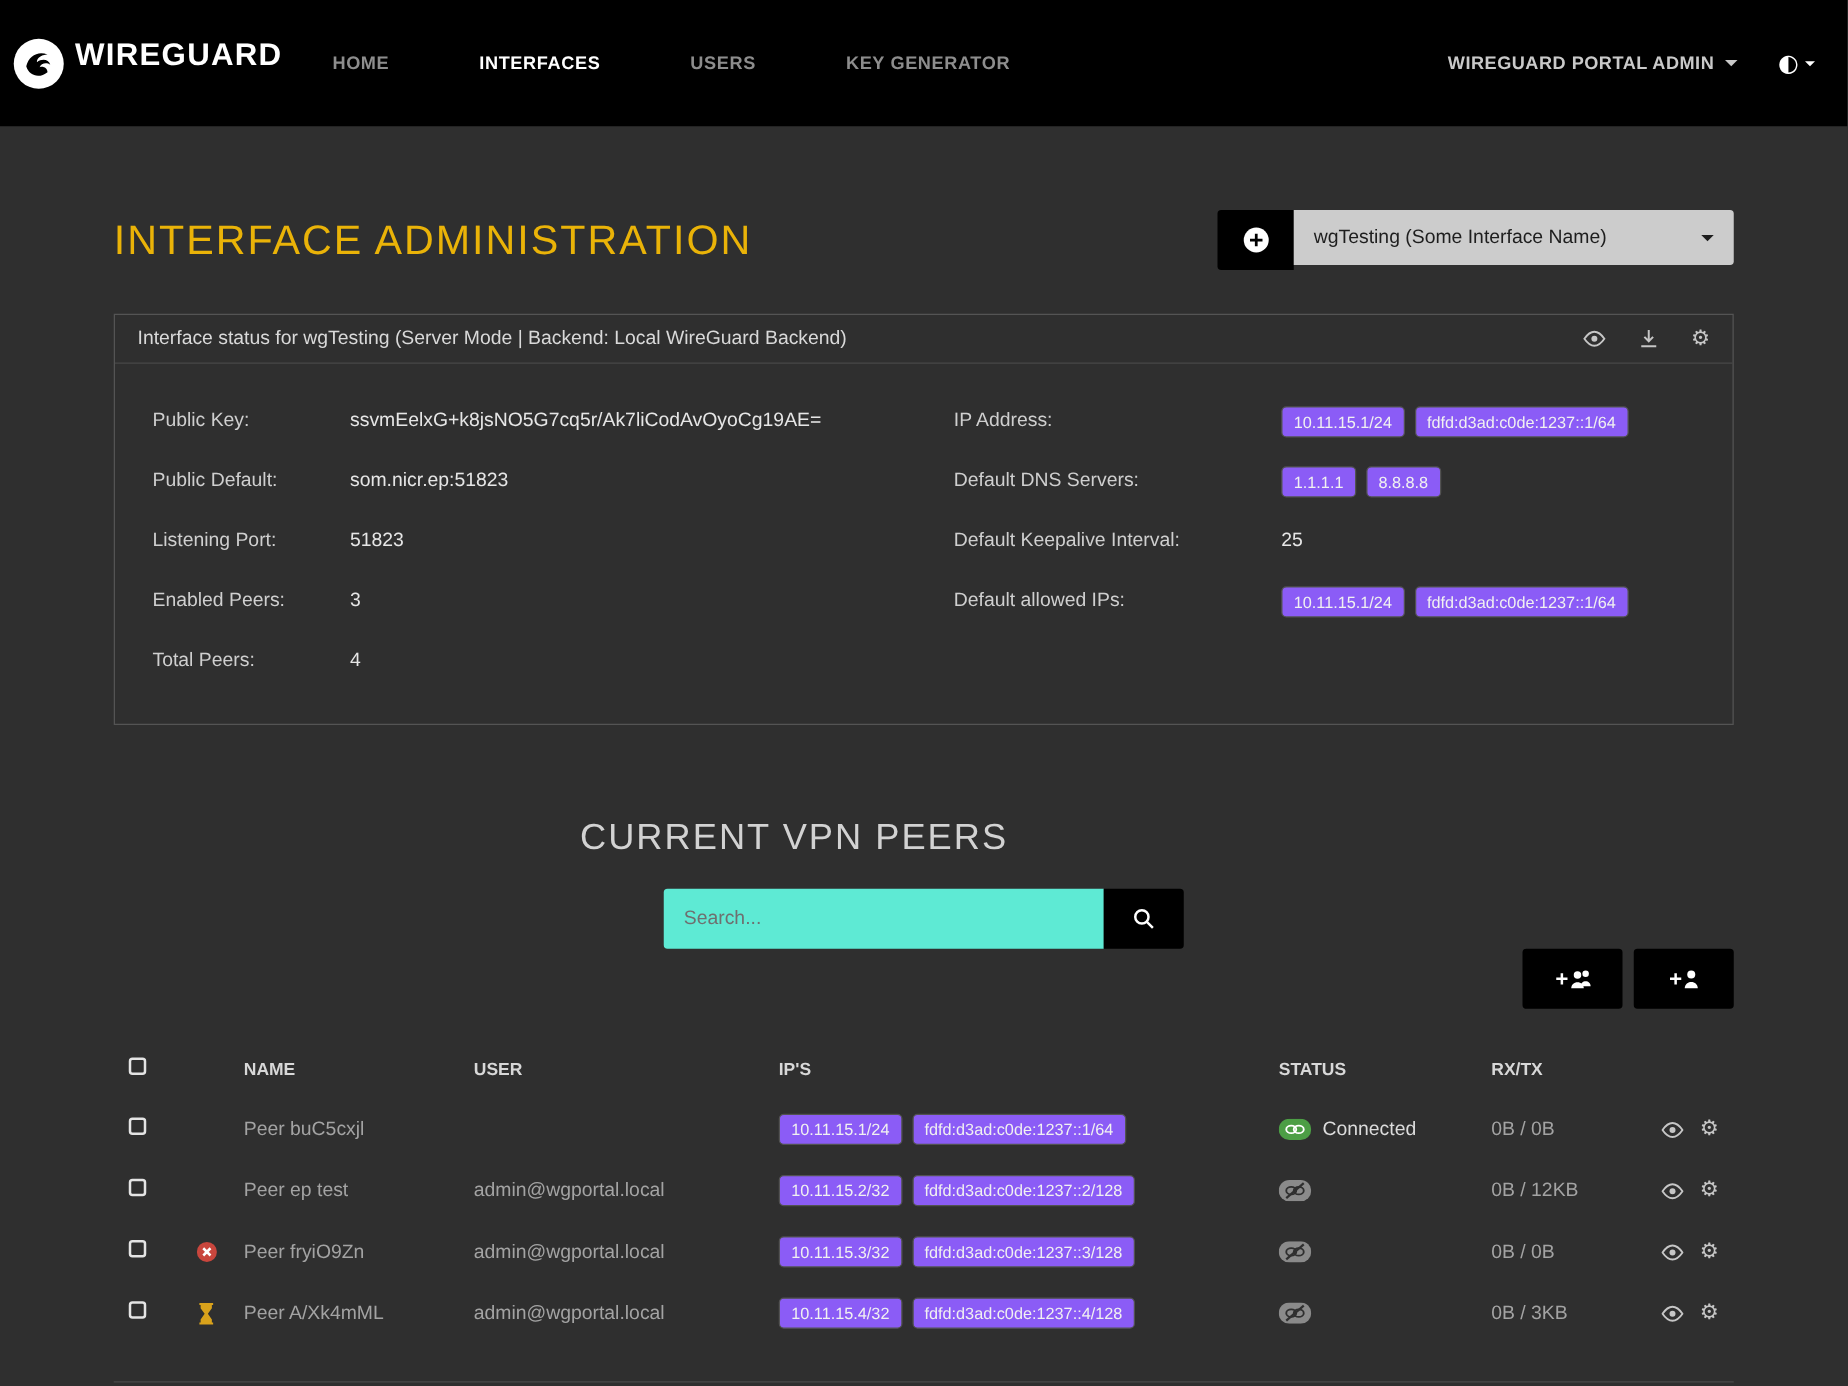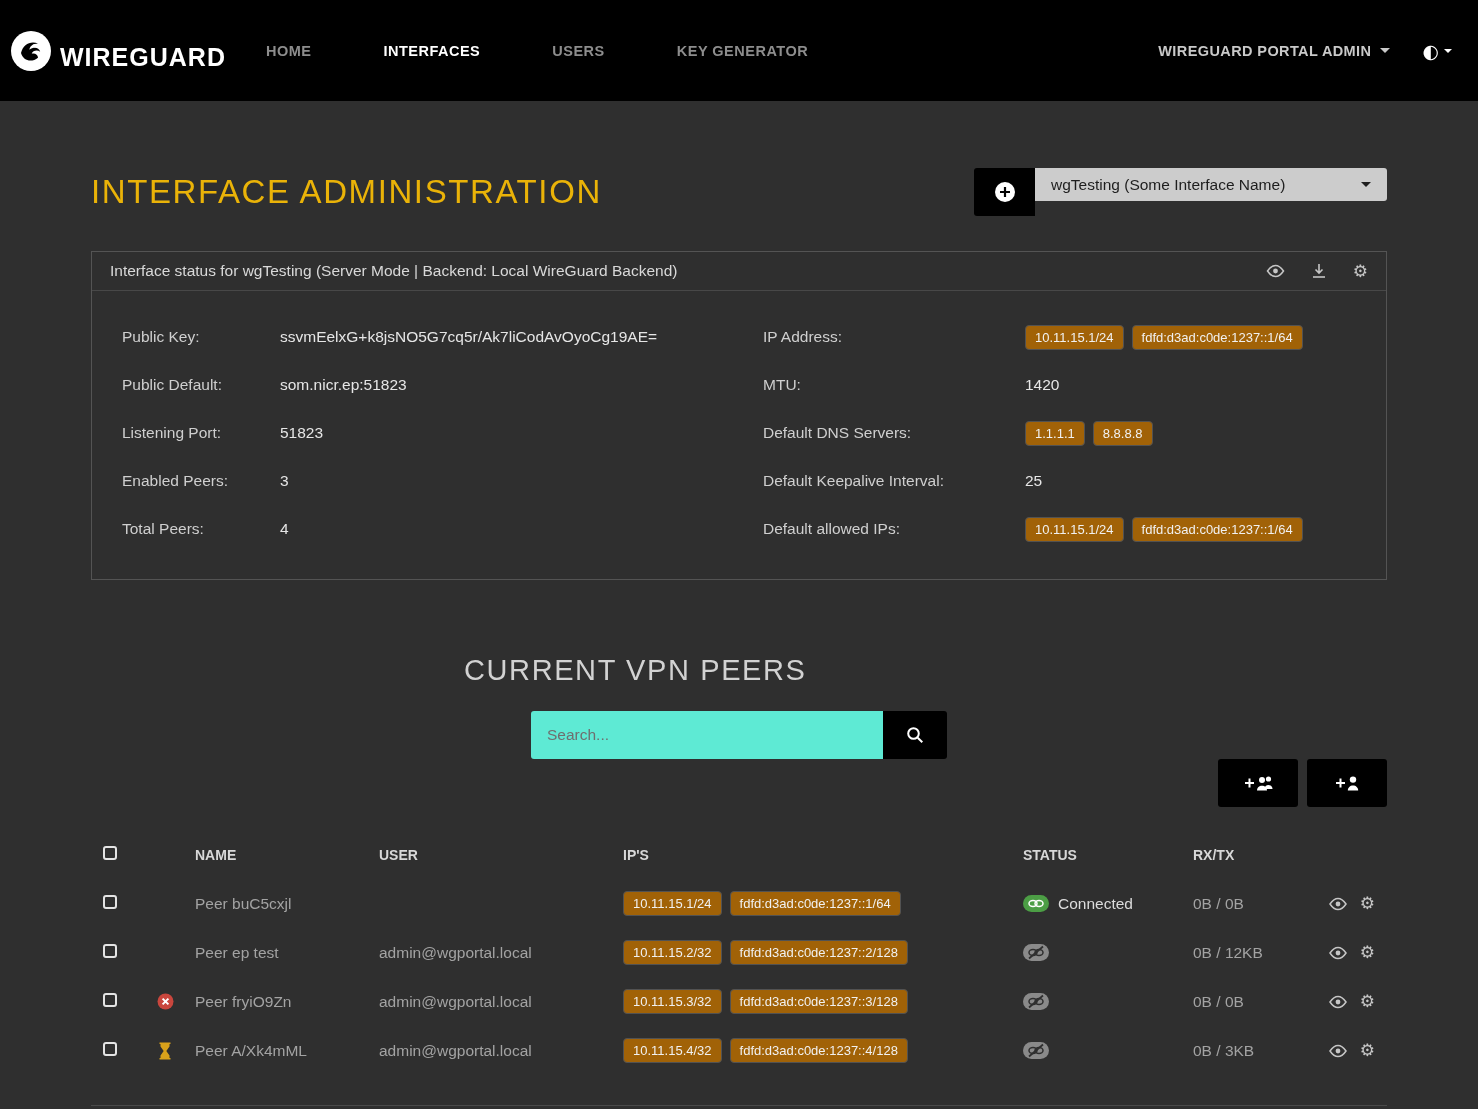--- a/index.html
+++ b/index.html
@@ -8,21 +8,21 @@
     width:1478px; height:1109px; overflow:hidden;
     background:#2f2f2f; color:#ddd;
     font-family:"Liberation Sans", sans-serif;
     display:flex; flex-direction:column;
   }
   .glyph { font-family:"DejaVu Sans", sans-serif; }
 
   
   .navbar { background:#000; height:101px; display:flex; align-items:center;
             padding:0 26px 0 10px; flex-shrink:0; }
-  .brand { display:flex; align-items:flex-end; gap:8px; margin-right:40px; cursor:pointer; }
+  .brand { display:flex; align-items:flex-start; gap:8px; margin-right:40px; cursor:pointer; }
   .brand-text { color:#fff; font-size:25px; font-weight:bold; letter-spacing:1px; }
   .nav-links { display:flex; gap:72px; }
   .nav-link { font-size:14.5px; font-weight:bold; letter-spacing:.5px; color:#8d8d8d;
               cursor:pointer; text-transform:uppercase; }
   .nav-link.active { color:#fff; }
   .nav-right { margin-left:auto; display:flex; align-items:center; gap:32px; }
   .admin-menu { display:flex; align-items:center; gap:9px; color:#c9c9c9;
                 font-size:14.5px; font-weight:bold; letter-spacing:.4px; cursor:pointer; }
   .theme-toggle { display:flex; align-items:center; gap:5px; color:#fff; cursor:pointer; }
   .theme-glyph { font-size:19px; }
@@ -32,21 +32,21 @@
 
   
   .container { width:1296px; margin:0 auto; }
 
   .page-head { display:flex; justify-content:space-between; align-items:center; margin-top:50px; }
   .page-title { font-size:33px; font-weight:500; letter-spacing:1.6px; color:#eab308; }
   .iface-picker { display:flex; }
   .add-iface-btn { width:61px; height:48px; background:#000; border:none;
                    border-radius:3px 0 0 3px; display:flex; align-items:center;
                    justify-content:center; cursor:pointer; }
-  .select-box { height:33px; background:#ccc; color:#1e1e1e; display:flex;
+  .select-box { height:44px; background:#ccc; color:#1e1e1e; display:flex;
                 align-items:center; justify-content:space-between; padding:0 16px;
                 font-size:15.5px; border-radius:0 3px 3px 0; cursor:pointer; }
   .iface-select { width:352px; }
 
   
   .card { border:1px solid #545454; margin-top:18px; }
   .card-header { display:flex; align-items:center; justify-content:space-between;
                  padding:10px 18px; border-bottom:1px solid #484848; }
   .card-title { font-size:15.5px; color:#d9d9d9; }
   .card-icons { display:flex; gap:26px; align-items:center; color:#c6c6c6; }
@@ -55,21 +55,21 @@
   .gear-glyph { font-size:17px; color:#c6c6c6; line-height:1; }
   .card-body { display:grid; grid-template-columns:1fr 1fr; padding:22px 30px 26px 30px; }
   .kv-col { display:flex; flex-direction:column; }
   .kv-col.right { padding-left:24px; }
   .kv-row { display:grid; height:48px; align-items:center; }
   .kv-col.left  .kv-row { grid-template-columns:158px 1fr; }
   .kv-col.right .kv-row { grid-template-columns:262px 1fr; }
   .kv-label { color:#cfcfcf; font-size:15.5px; }
   .kv-value { color:#e6e6e6; font-size:15.5px; }
   .badges { display:flex; gap:8px; }
-  .badge { background:#a16207; border:1px solid #525252; color:#f1f1f1;
+  .badge { background:#8b5cf6; border:1px solid #525252; color:#f1f1f1;
            font-size:13px; padding:4px 9px; border-radius:4px; white-space:nowrap; }
 
   
   .peers-head { display:flex; align-items:center; margin-top:50px;flex-direction:column; }
   .section-title { font-size:29px; font-weight:500; letter-spacing:1.6px;
                    color:#d2d2d2; width:550px; }
   .searchbar { display:flex; }
   .search-input { width:352px; height:48px; background:#5eead4; border:none;
                   border-radius:3px 0 0 3px; padding:0 16px; font-size:15.5px;
                   color:#222; outline:none; font-family:"Liberation Sans",sans-serif; }
@@ -211,24 +211,20 @@
         </div>
       </div>
 
       <div class="kv-col right">
         <div class="kv-row">
           <span class="kv-label">IP Address:</span>
           <span class="badges">
             <span class="badge">10.11.15.1/24</span>
             <span class="badge">fdfd:d3ad:c0de:1237::1/64</span>
           </span>
-        </div>
-        <div class="kv-row">
-          <span class="kv-label">MTU:</span>
-          <span class="kv-value">1420</span>
         </div>
         <div class="kv-row">
           <span class="kv-label">Default DNS Servers:</span>
           <span class="badges">
             <span class="badge">1.1.1.1</span>
             <span class="badge">8.8.8.8</span>
           </span>
         </div>
         <div class="kv-row">
           <span class="kv-label">Default Keepalive Interval:</span>

